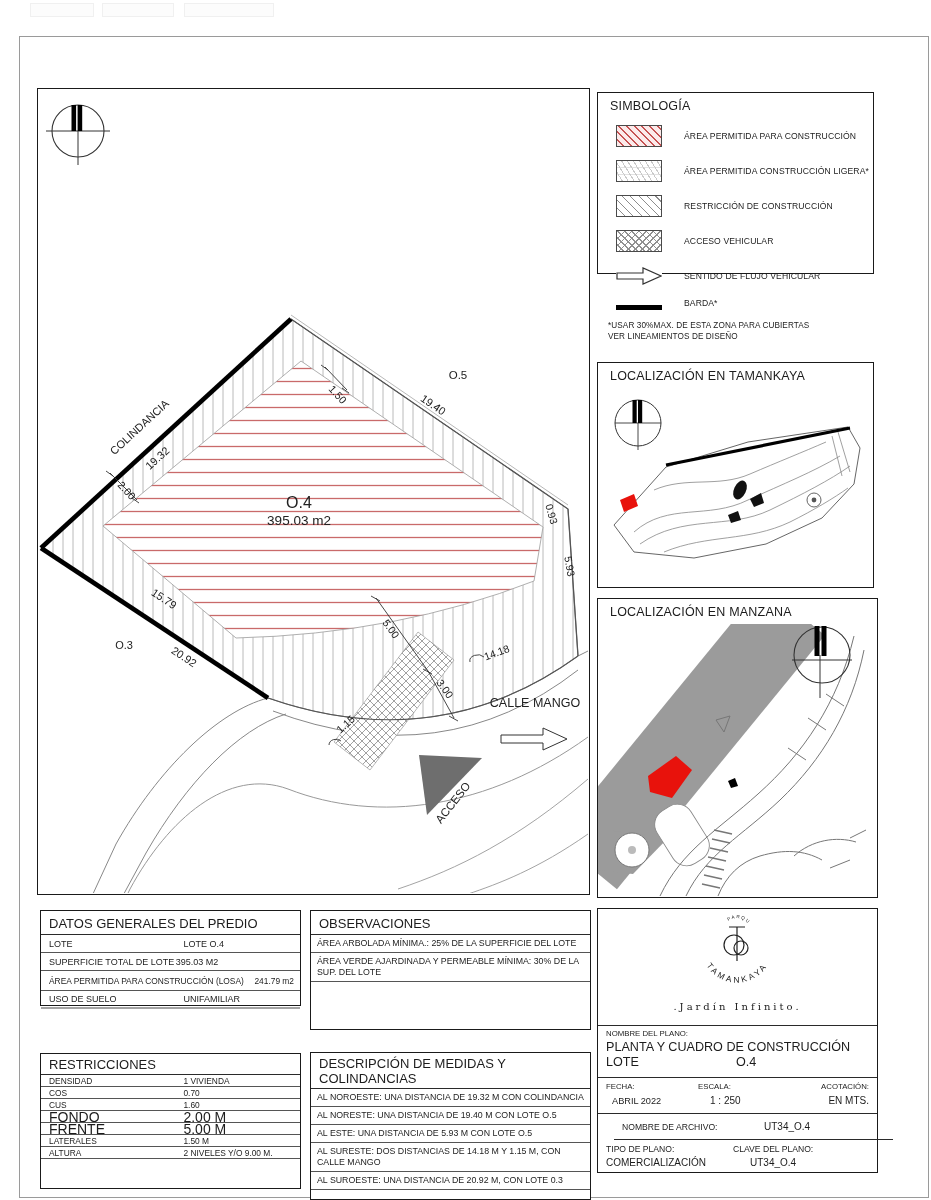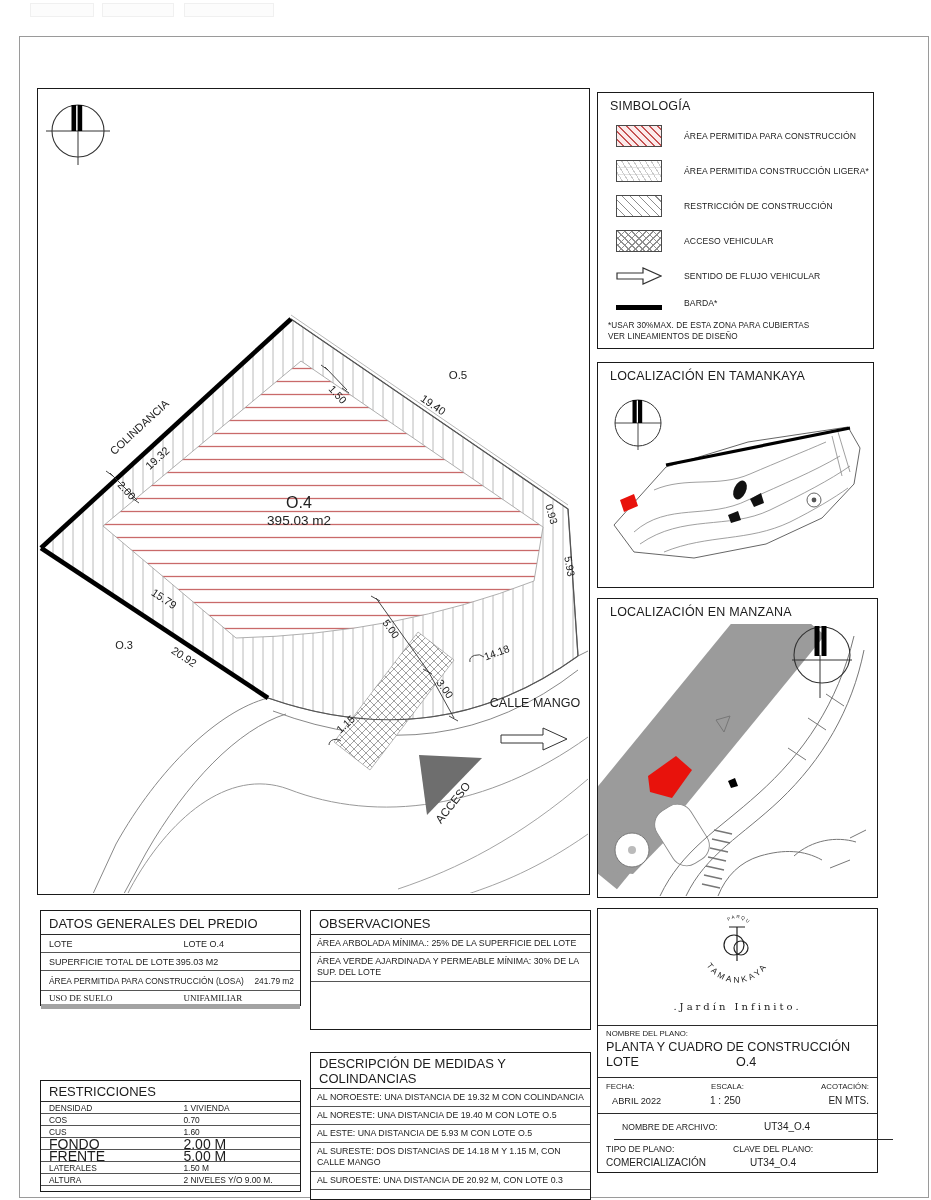--- a/index.html
+++ b/index.html
@@ -126,21 +126,21 @@
       <text transform="translate(310,638) rotate(-42)" font-size="10.5" text-anchor="middle">1.15</text>
       <text transform="translate(497,618)" font-size="12.5" text-anchor="middle">CALLE MANGO</text>
 
       <polygon points="463,646 505,646 505,639 529,650 505,661 505,654 463,654" fill="#fff" stroke="#333" stroke-width="1"></polygon>
 
       <polygon points="381,666 444,669 389,726" fill="#6e6e6e"></polygon>
       <text transform="translate(418,716) rotate(-52)" font-size="11.5" text-anchor="middle">ACCESO</text>
     </svg>
   </div>
 
-  <div class="panel" style="left:597px;top:92px;width:277px;height:257px;">
+  <div class="panel" style="left:597px;top:92px;width:277px;height:182px;">
     <div class="ptitle">SIMBOLOGÍA</div>
     <div class="leg-item" style="top:32px;">
       <div class="leg-sw sw-red"></div>
       <div class="leg-lab">ÁREA PERMITIDA PARA CONSTRUCCIÓN</div>
     </div>
     <div class="leg-item" style="top:67px;">
       <div class="leg-sw sw-ligera"></div>
       <div class="leg-lab">ÁREA PERMITIDA CONSTRUCCIÓN LIGERA*</div>
     </div>
     <div class="leg-item" style="top:102px;">
@@ -235,33 +235,33 @@
       <span class="tv">LOTE O.4</span>
     </div>
     <div class="trow" style="height:18px;">
       <span class="tl">SUPERFICIE TOTAL DE LOTE</span>
       <span class="tv" style="left:52%;">395.03 M2</span>
     </div>
     <div class="trow" style="height:20px;font-size:8.4px;">
       <span class="tl">ÁREA PERMITIDA PARA CONSTRUCCIÓN (LOSA)</span>
       <span class="tv tv-right">241.79 m2</span>
     </div>
-    <div class="trow" style="height:18px;border-bottom:5px solid #a3a3a3;font-family:Liberation Serif, serif;">
+    <div class="trow" style="height:18px;border-bottom:2px solid #a3a3a3;">
       <span class="tl">USO DE SUELO</span>
       <span class="tv">UNIFAMILIAR</span>
     </div>
   </div>
 
   <div class="panel" style="left:310px;top:910px;width:281px;height:120px;">
     <div class="thead">OBSERVACIONES</div>
     <div class="note">ÁREA ARBOLADA MÍNIMA.: 25% DE LA SUPERFICIE DEL LOTE</div>
     <div class="note">ÁREA VERDE AJARDINADA Y PERMEABLE MÍNIMA: 30% DE LA SUP. DEL LOTE</div>
   </div>
 
-  <div class="panel" style="left:40px;top:1053px;width:261px;height:112px;margin-top:27px;">
+  <div class="panel" style="left:40px;top:1053px;width:261px;height:136px;">
     <div class="thead" style="padding:3px 8px 2px 8px;">RESTRICCIONES</div>
     <div class="trow" style="height:12px;font-size:8.4px;">
       <span class="tl">DENSIDAD</span>
       <span class="tv">1 VIVIENDA</span>
     </div>
     <div class="trow" style="height:12px;font-size:8.4px;">
       <span class="tl">COS</span>
       <span class="tv">0.70</span>
     </div>
     <div class="trow" style="height:12px;font-size:8.4px;">
@@ -323,21 +323,21 @@
       <div style="font-size:12.6px;margin-top:2px;">PLANTA Y CUADRO DE CONSTRUCCIÓN</div>
       <div style="font-size:12.6px;margin-top:1px;position:relative;">
         <span>LOTE</span>
         <span style="position:absolute;left:130px;">O.4</span>
       </div>
     </div>
 
     <div class="tb-sec" style="top:169px;height:36px;">
       <div class="tb-label" style="position:absolute;left:8px;top:4px;">FECHA:</div>
       <div class="tb-val" style="position:absolute;left:14px;top:18px;font-size:9.2px;">ABRIL 2022</div>
-      <div class="tb-label" style="position:absolute;left:113px;top:4px;">ESCALA:</div>
+      <div class="tb-label" style="position:absolute;left:100px;top:4px;">ESCALA:</div>
       <div class="tb-val" style="position:absolute;left:112px;top:17px;">1 : 250</div>
       <div class="tb-label" style="position:absolute;right:8px;top:4px;">ACOTACIÓN:</div>
       <div class="tb-val" style="position:absolute;right:8px;top:17px;">EN MTS.</div>
     </div>
 
     <div class="tb-sec" style="top:205px;height:26px;margin-left:16px;">
       <div class="tb-label" style="position:absolute;left:8px;top:8px;font-size:8.6px;">NOMBRE DE ARCHIVO:</div>
       <div class="tb-val" style="position:absolute;left:150px;top:7px;">UT34_O.4</div>
     </div>
 

